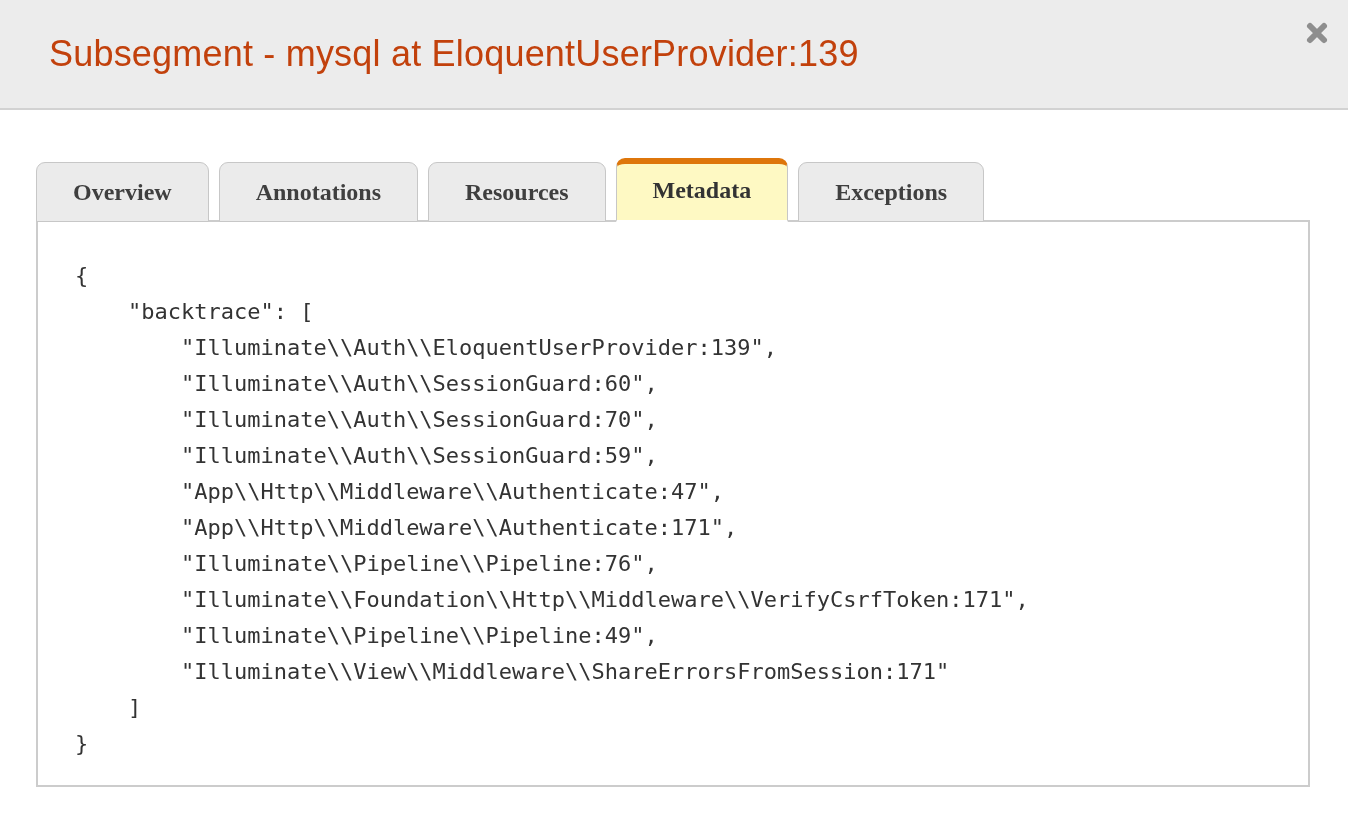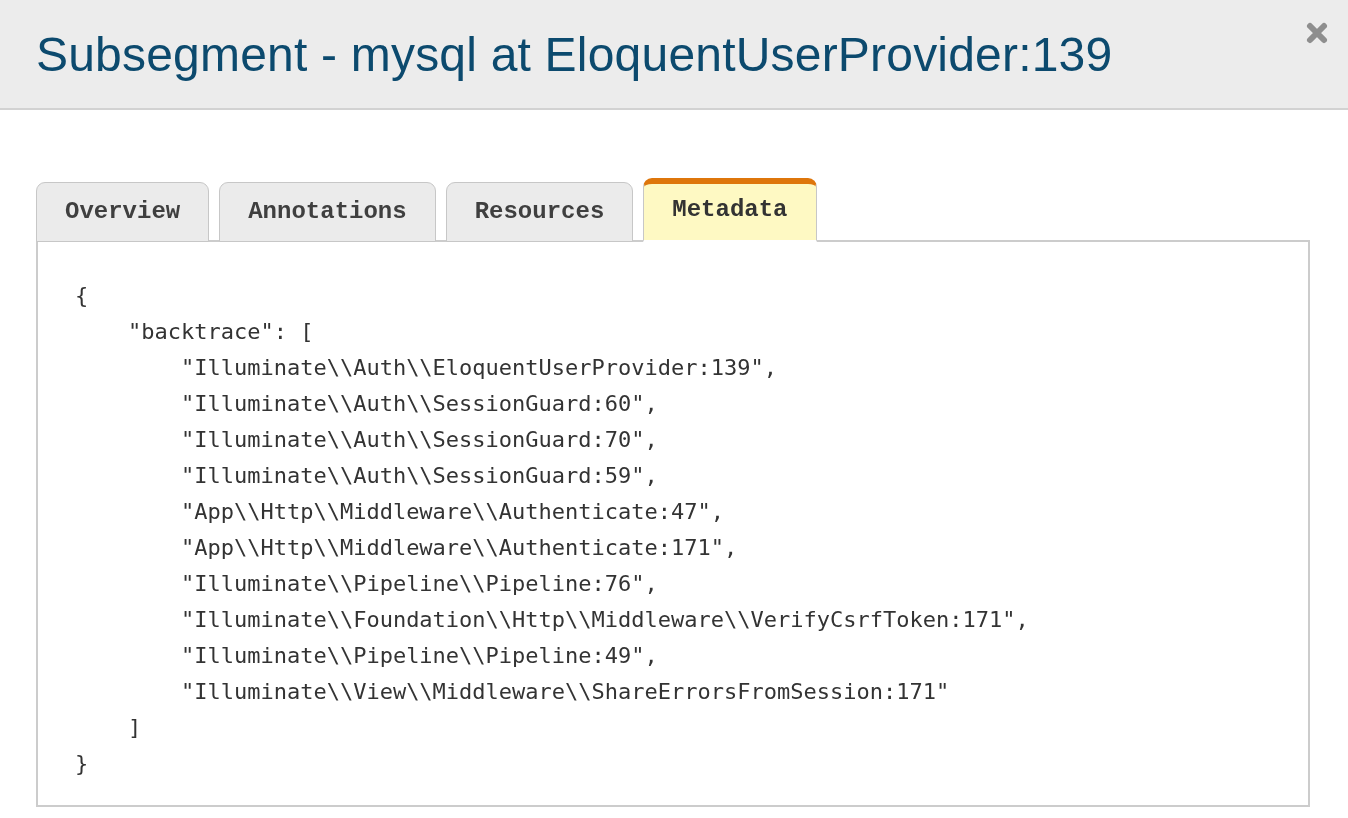--- a/index.html
+++ b/index.html
@@ -17,24 +17,24 @@
   .modal-header {
     position: relative;
     height: 110px;
     background: #ececec;
     border-bottom: 2px solid #d2d2d2;
     display: flex;
     align-items: center;
     padding: 0 70px 0 36px;
   }
   .modal-title {
-    margin: 0;
-    font-size: 48px;
+    margin: 13px;
+    font-size: 36px;
     font-weight: 400;
-    color: #0c4a6e;
+    color: #c2410c;
     letter-spacing: 0.2px;
     white-space: nowrap;
   }
   .close-btn {
     position: absolute;
     top: 14px;
     right: 12px;
     width: 38px;
     height: 38px;
     background: none;
@@ -53,34 +53,33 @@
   }
   .tabbar {
     display: flex;
     gap: 10px;
     align-items: flex-end;
     position: relative;
     z-index: 2;
     margin-bottom: -2px;
   }
   .tab {
-    font-family: Liberation Mono, monospace;
+    font-family: Liberation Serif, serif;
     font-size: 24px;
     font-weight: 700;
     line-height: 28px;
     color: #3f3f3f;
     background: #ebebeb;
     border: 1px solid #c7c7c7;
     border-radius: 9px 9px 0 0;
-    padding: 15px 28px;
+    padding: 15px 36px;
     min-width: 72px;
     text-align: center;
     cursor: pointer;
     white-space: nowrap;
-    margin-top: 20px;
   }
   .tab.active {
     background: #fef9c3;
     border-top-width: 6px;
     border-top-style: solid;
     
     border-bottom: 2px solid #ffffff;
     padding-top: 12px;
     padding-bottom: 16px;
     color: #333333;
@@ -121,20 +120,21 @@
     </button>
   </header>
 
   <div class="content-area">
 
     <nav class="tabbar" id="tabbar">
         <button class="tab">Overview</button>
         <button class="tab">Annotations</button>
         <button class="tab">Resources</button>
         <button class="tab active" style="border-top-color: rgb(222, 118, 11);">Metadata</button>
+        <button class="tab">Exceptions</button>
       </nav>
 
     <section class="panel">
       <pre class="json-view">{
     "backtrace": [
         "Illuminate\\Auth\\EloquentUserProvider:139",
         "Illuminate\\Auth\\SessionGuard:60",
         "Illuminate\\Auth\\SessionGuard:70",
         "Illuminate\\Auth\\SessionGuard:59",
         "App\\Http\\Middleware\\Authenticate:47",

